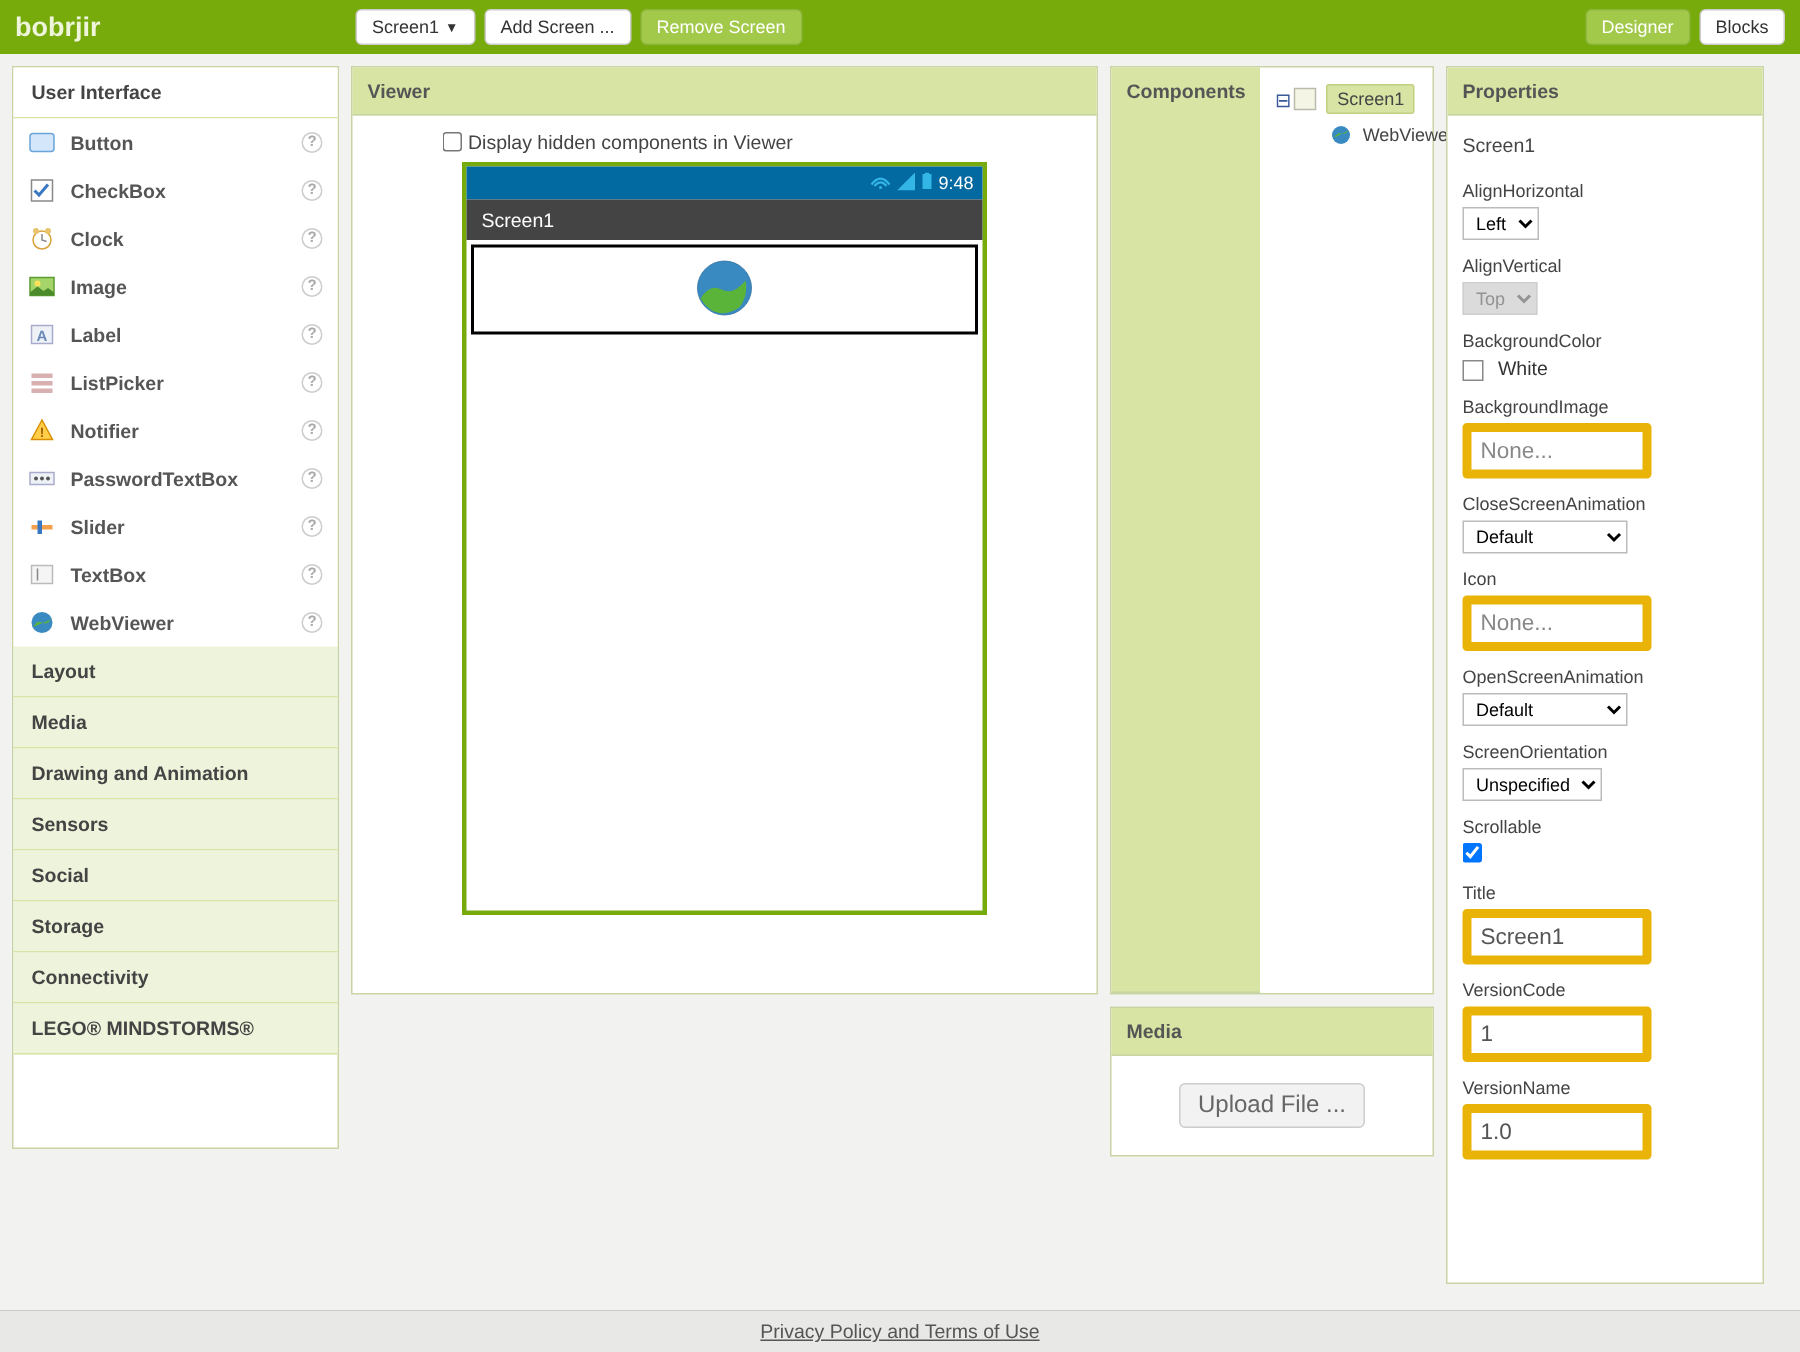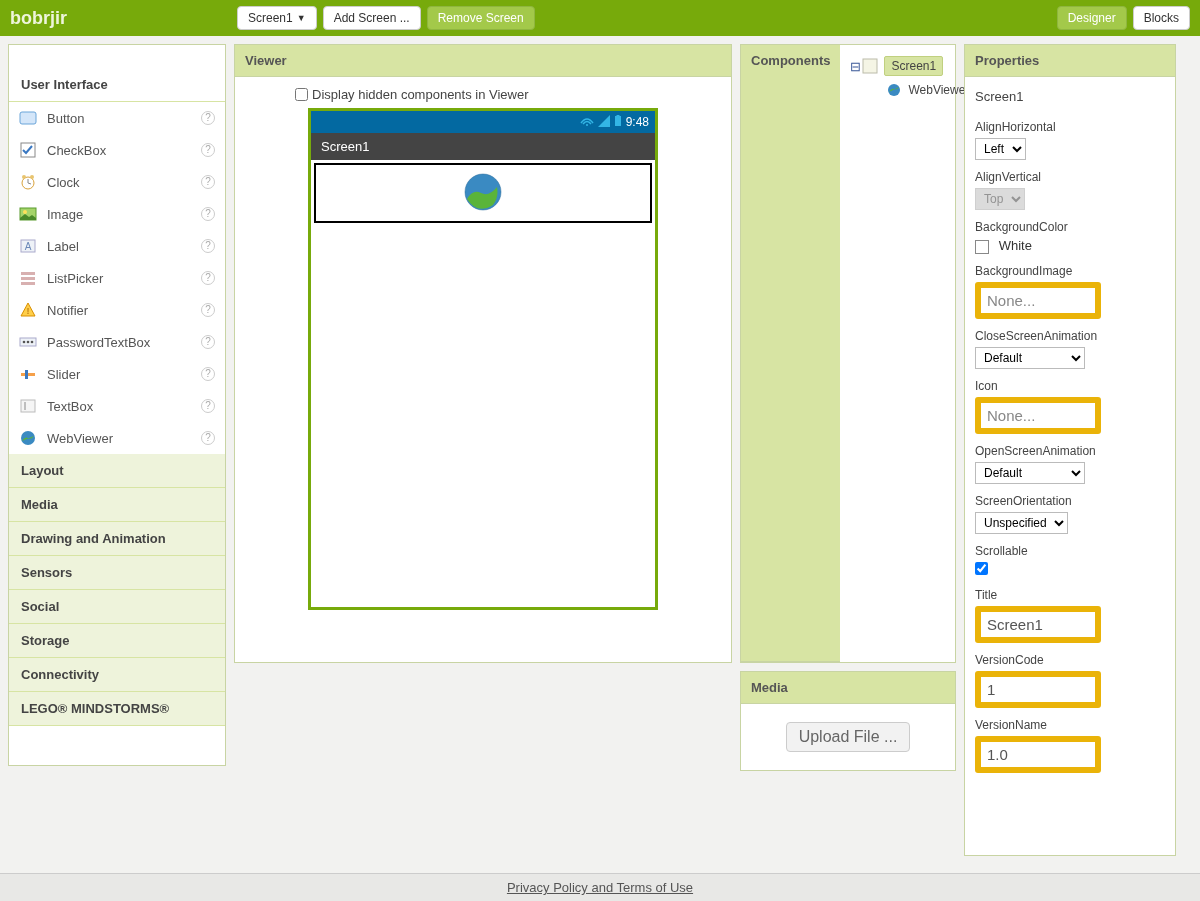--- a/index.html
+++ b/index.html
@@ -77,20 +77,21 @@
 }
 .palette-items {
   background: #fff;
 }
 .palette-item {
   display: flex;
   align-items: center;
   padding: 7px 10px;
   color: #555;
   cursor: pointer;
+  font-weight: bold;
 }
 .palette-item .picon {
   width: 18px;
   height: 18px;
   margin-right: 10px;
   border-radius: 2px;
 }
 .palette-item .help {
   margin-left: auto;
   width: 14px;
@@ -192,21 +193,21 @@
   </div>
   <div class="top-buttons-right">
     <button class="btn active">Designer</button>
     <button class="btn">Blocks</button>
   </div>
 </div>
 
 <div class="main">
 
   <div class="panel palette">
-    <div class="palette-section" style="background:#fff;border-bottom:1px solid #d7e4a3;margin-top:23px;">User Interface</div>
+    <div class="palette-section" style="background:#fff;border-bottom:1px solid #d7e4a3;">User Interface</div>
     <div class="palette-items">
       <div class="palette-item">
         <span class="picon">
             <svg viewBox="0 0 18 18">
               <rect x="1" y="3" width="16" height="12" rx="2" fill="#d4e6f9" stroke="#6aa5d9"></rect>
             </svg>
           </span>
         <span>Button</span>
         <span class="help">?</span>
       </div>

